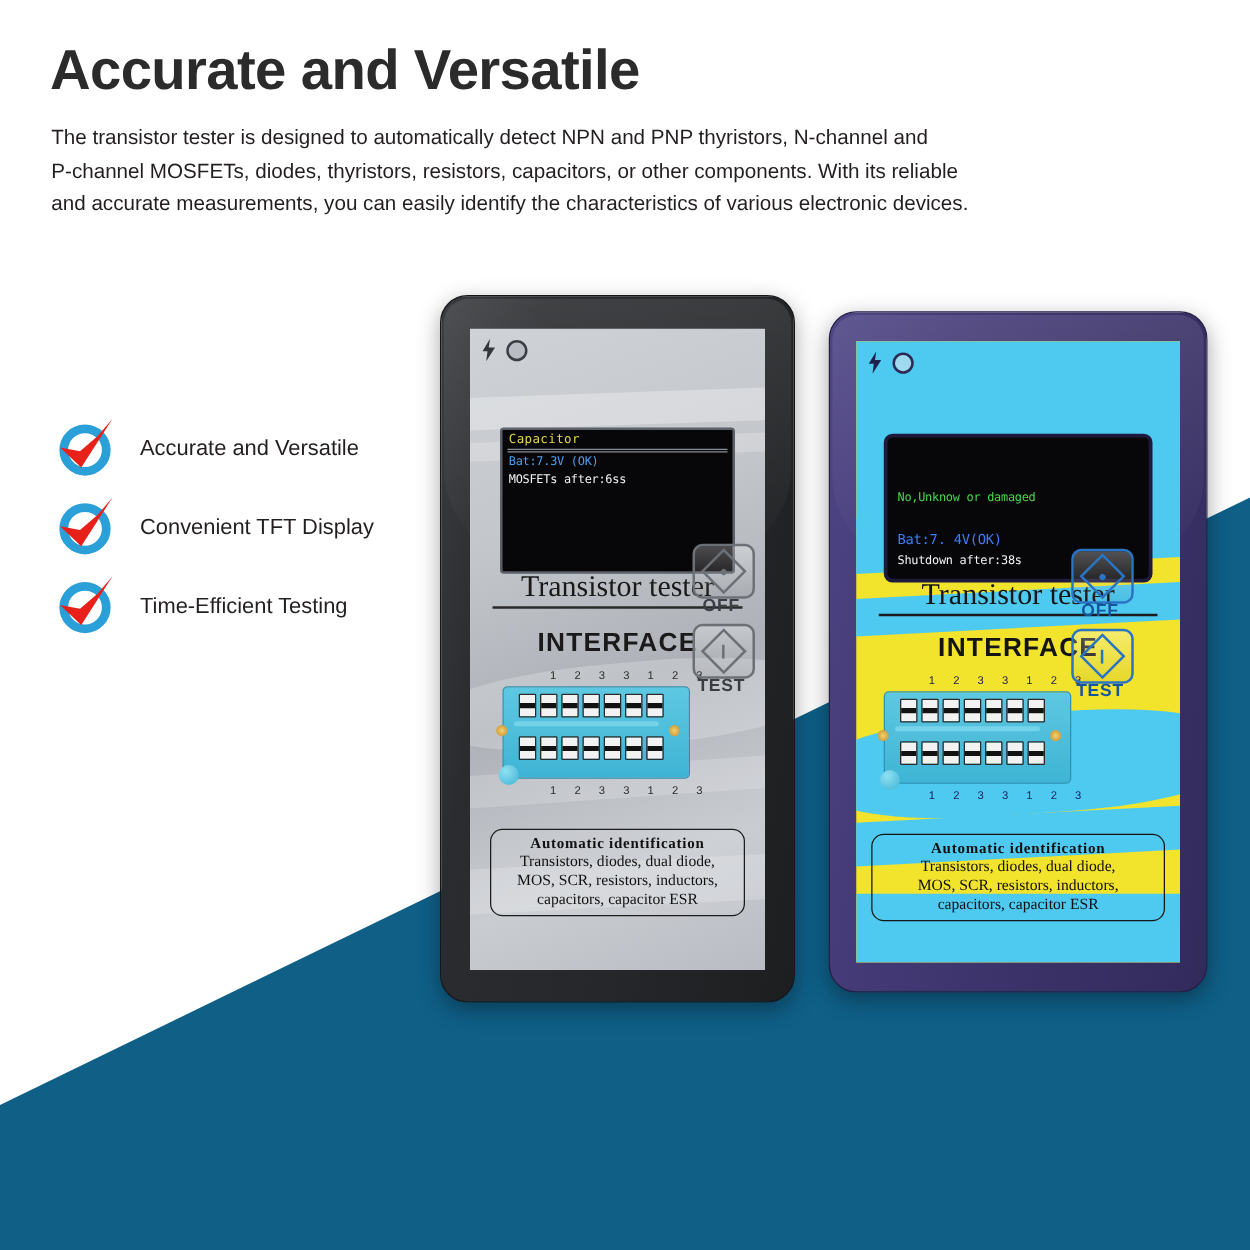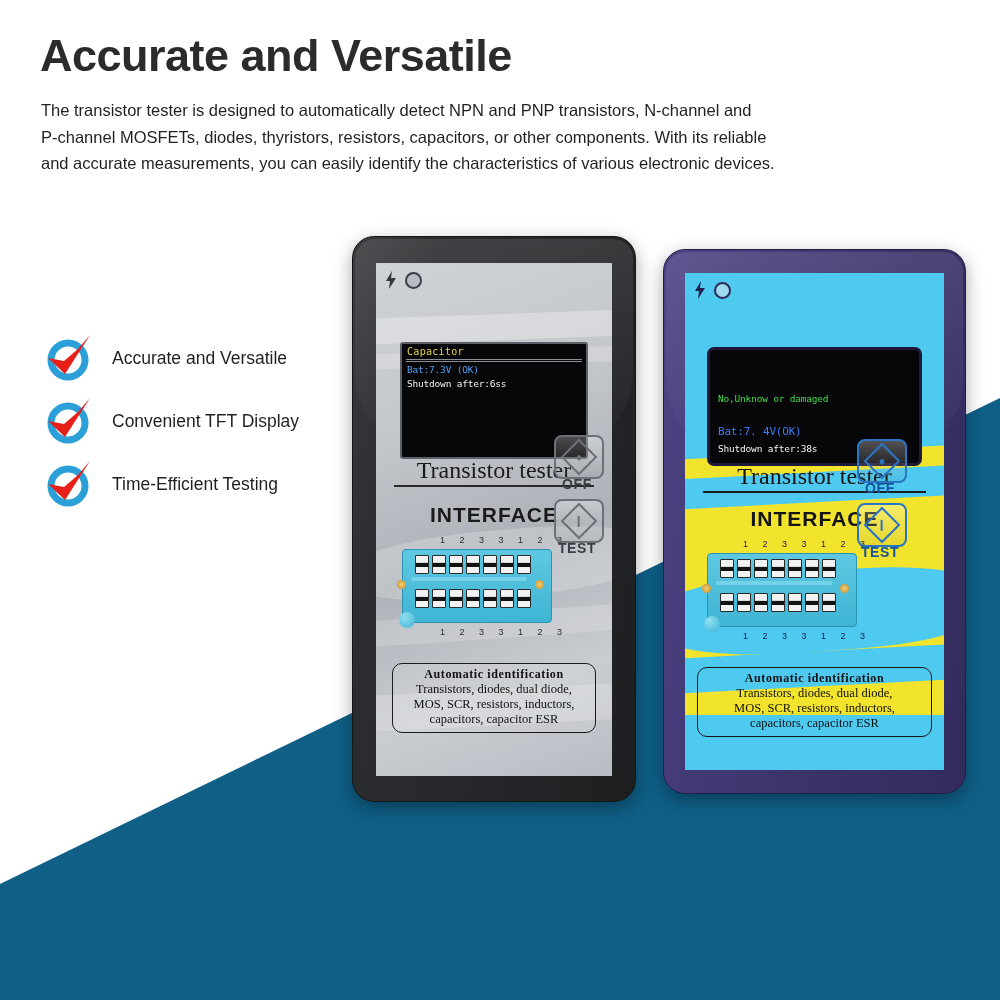--- a/index.html
+++ b/index.html
@@ -215,21 +215,21 @@
 
 <div class="stage">
 
   <svg class="bg-wedge" viewBox="0 0 1000 1000" preserveAspectRatio="none">
     <polygon points="0,884 1000,398 1000,1000 0,1000" fill="#0f5f87"></polygon>
   </svg>
 
   <div class="headline">Accurate and Versatile</div>
 
   <div class="intro">
-    <span>The transistor tester is designed to automatically detect NPN and PNP transistors, N-channel and</span>
+    <span>The transistor tester is designed to automatically detect NPN and PNP thyristors, N-channel and</span>
     <span>P-channel MOSFETs, diodes, thyristors, resistors, capacitors, or other components.  With its reliable</span>
     <span>and accurate measurements, you can easily identify the characteristics of various electronic devices.</span>
   </div>
 
   <div class="features">
 
     <div class="feature">
       <div class="check-wrap">
         <svg viewBox="0 0 62 50" width="62" height="50">
           <circle cx="26" cy="27" r="17" fill="none" stroke="#2a9fd8" stroke-width="7"></circle>
@@ -281,21 +281,21 @@
           </svg>
           <div class="led"></div>
         </div>
 
         <div class="lcd lcd-left">
           <div class="lcd-title">Capacitor</div>
           <div class="lcd-hr"></div>
           <div class="lcd-hr"></div>
           <div class="lcd-foot">
             <div class="bat-line">Bat:7.3V (OK)</div>
-            <div class="shut-line">Shutdown after:6ss</div>
+            <div class="shut-line">MOSFETs after:6ss</div>
           </div>
         </div>
 
         <div class="brand brand-left">
           <div>Transistor tester</div>
           <div class="brand-rule"></div>
         </div>
 
         <div class="interface interface-left">INTERFACE</div>
         <div class="pinrow pinrow-top-l">1 2 3 3 1 2 3</div>

